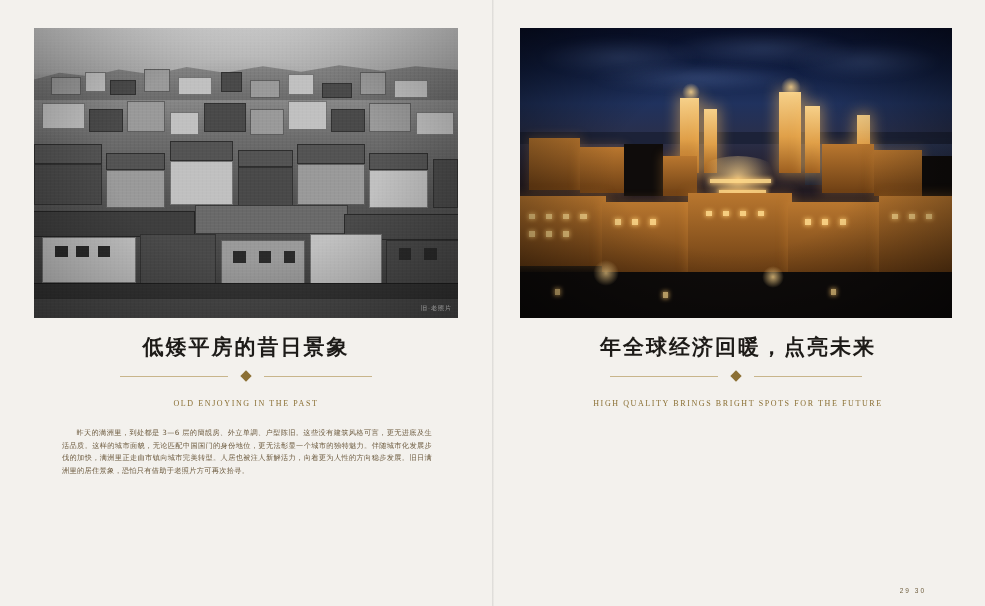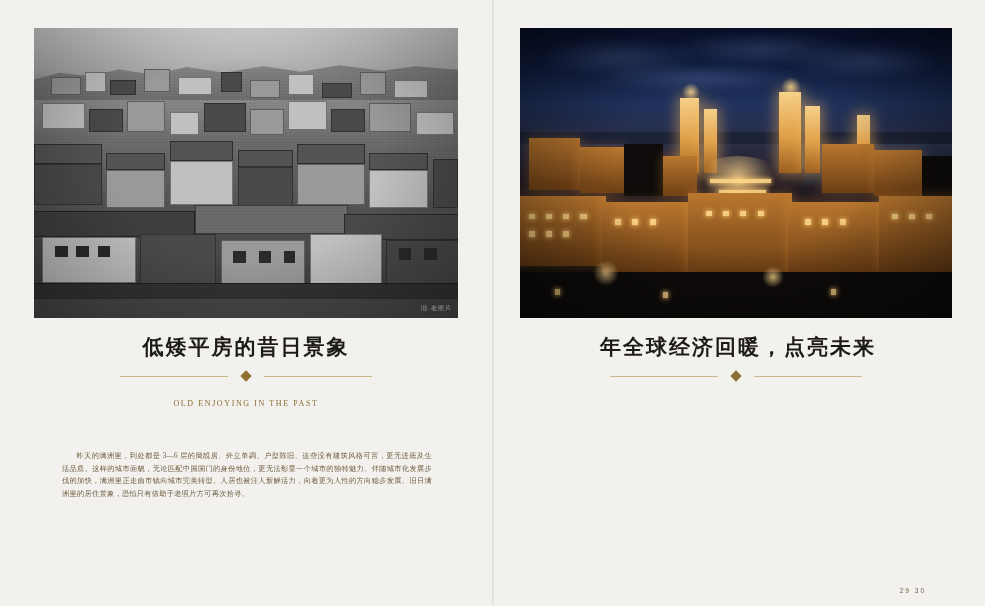--- a/index.html
+++ b/index.html
@@ -176,21 +176,21 @@
   .copy{
     position:absolute;
     color:#6c5a3e;
     font-size:7.2px;
     line-height:12.6px;
     letter-spacing:.3px;
     text-align:justify;
     font-family:"DejaVu Sans",sans-serif;
   }
   .copy p{margin:0 0 9px 0;text-indent:2em;}
-  .copy-left{left:62px;top:450px;width:370px;font-family:Liberation Serif, serif;}
+  .copy-left{left:62px;top:427px;width:370px;}
   .copy-right{left:60px;top:427px;width:372px;}
 
   
   .footer{
     position:absolute;right:30px;bottom:12px;
     display:flex;align-items:flex-end;gap:8px;
   }
   .footer .en{
     text-align:right;
     color:#7d6a46;
@@ -378,20 +378,21 @@
     </div>
 
     <div class="headline hl-right">年全球经济回暖，点亮未来</div>
 
     <div class="divider dv-right">
       <span class="ln a"></span>
         <span class="ln b"></span>
       <span class="dot"></span>
     </div>
 
+    <div class="subhead sh-right">HIGH QUALITY BRINGS BRIGHT SPOTS FOR THE FUTURE</div>
 
     <div class="copy copy-right">
     </div>
 
     <div class="pgnums">
       <span>29</span>
       <span>30</span>
     </div>
   </div>
 </div>

